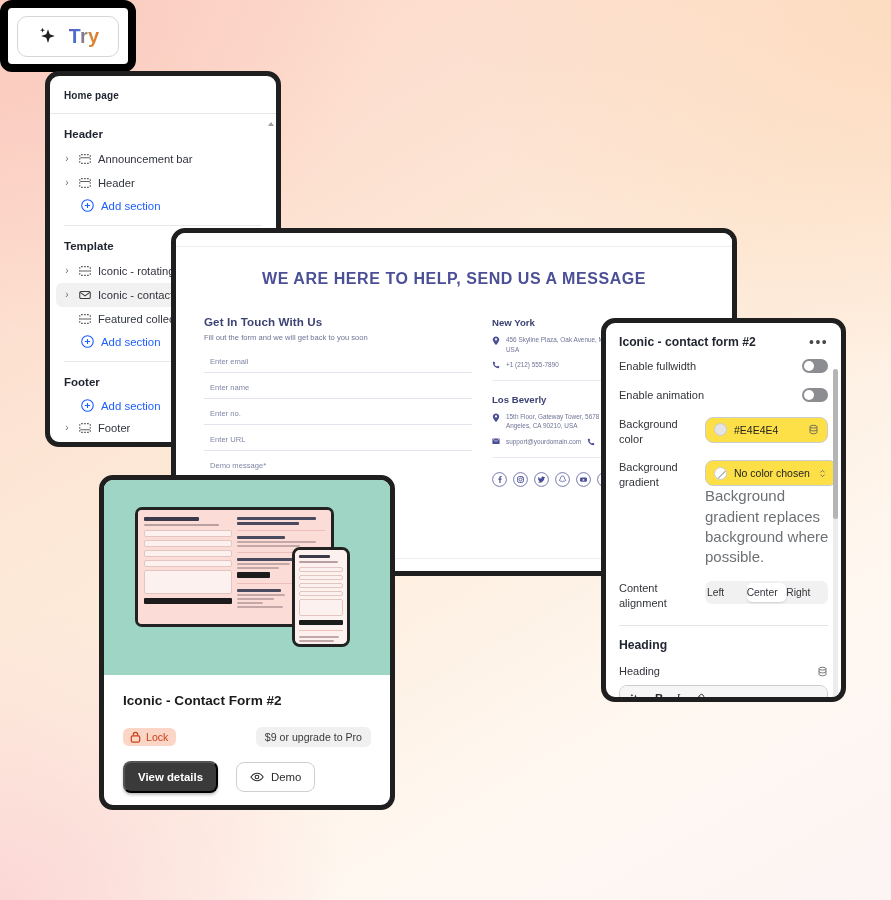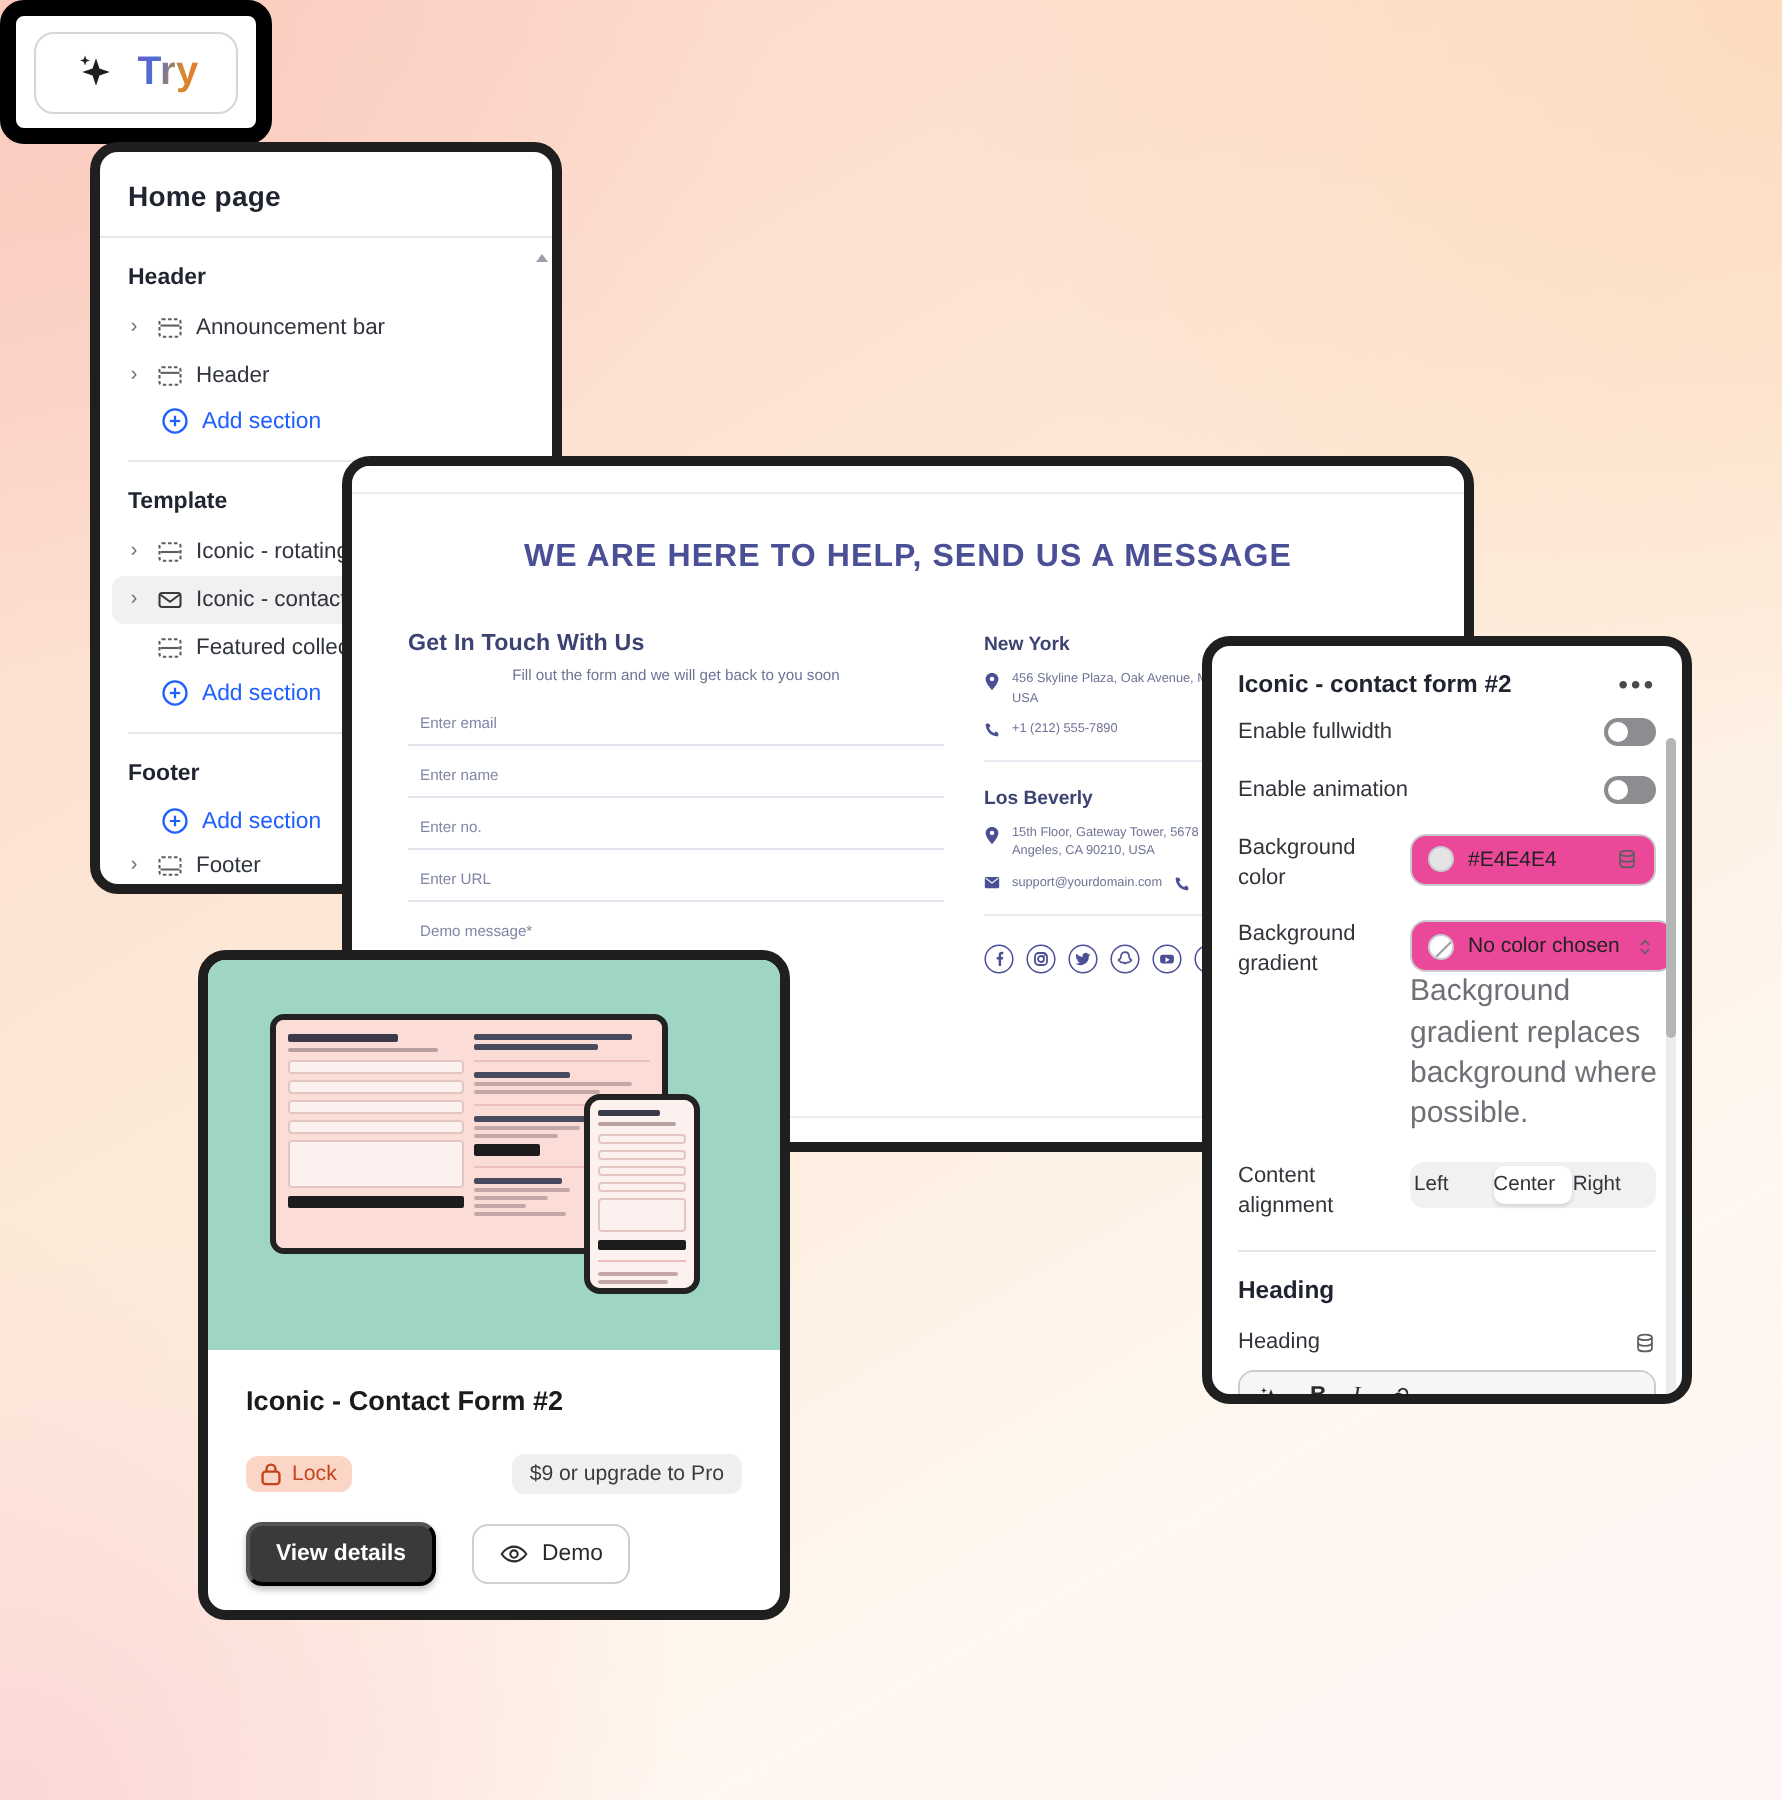--- a/index.html
+++ b/index.html
@@ -21,21 +21,21 @@
   .win {
     position: absolute;
     background: #ffffff;
     border: 5px solid #1f1f1f;
     border-radius: 14px;
     overflow: hidden;
   }
 
   
   #sidebar-win { left: 45px; top: 71px; width: 236px; height: 376px; z-index: 3; }
-  .sb-title { padding: 14px 14px 12px 14px; font-size: 14px; font-weight: 700; color: #1f2430; letter-spacing: .1px; }
+  .sb-title { padding: 14px 14px 12px 14px; font-size: 10px; font-weight: 700; color: #1f2430; letter-spacing: .1px; }
   .sb-div { height: 1px; background: #e7e7e9; margin: 0 0 0 0; }
   .sb-body { position: relative; padding: 9px 0 0 0; }
   .sb-group-title { font-size: 11.5px; font-weight: 700; color: #1f2430; padding: 5px 14px 7px 14px; }
   .sb-row { display: flex; align-items: center; height: 24px; padding: 0 10px 0 12px; gap: 6px; font-size: 11.2px; color: #30343c; white-space: nowrap; }
   .sb-row.sel { background: #f1f1f1; border-radius: 6px; margin: 0 6px; padding-left: 6px; }
   .chev { width: 10px; flex: 0 0 10px; color: #6d7175; font-size: 10px; line-height: 1; text-align: center; }
   .chev.blank { color: transparent; }
   .sb-ic { width: 14px; height: 14px; flex: 0 0 14px; display: block; }
   .sb-add { display: flex; align-items: center; gap: 7px; padding: 4px 10px 4px 31px; font-size: 11.4px; color: #1f5eff; font-weight: 500; }
   .sb-add .plus { width: 13px; height: 13px; flex: 0 0 13px; }
@@ -44,21 +44,21 @@
   .sb-scroll::before { content: ""; position: absolute; top: 0; left: 0; border-left: 3px solid transparent; border-right: 3px solid transparent; border-bottom: 4px solid #9aa0a6; }
 
   
   #preview-win { left: 171px; top: 228px; width: 566px; height: 348px; z-index: 4; }
   .pv-topbar { height: 14px; background: #fff; border-bottom: 1px solid #ededf2; }
   .pv-body { padding: 0; position: relative; height: 100%; background: #fff; }
   .pv-banner { text-align: center; font-size: 16px; font-weight: 700; color: #4b4f96; letter-spacing: .55px; padding: 23px 0 0 0; }
   .pv-cols { display: flex; padding: 27px 34px 0 28px; gap: 20px; }
   .pv-left { width: 268px; }
   .pv-h2 { font-size: 11.6px; font-weight: 700; color: #3c4372; margin-bottom: 5px; letter-spacing: .1px; }
-  .pv-sub { font-size: 7.6px; color: #6f7496; margin-bottom: 11px; text-align: center; }
+  .pv-sub { font-size: 7.6px; color: #6f7496; margin-bottom: 11px; }
   .pv-field { font-size: 7.6px; color: #8186a6; padding: 4px 6px 6px 6px; border-bottom: 1px solid #e3e4ef; margin-bottom: 6px; }
   .pv-field.ta { border-bottom: none; padding-bottom: 0; }
   .pv-right { flex: 1; padding-top: 2px; }
   .pv-city { font-size: 9.6px; font-weight: 700; color: #3c4372; margin-bottom: 7px; }
   .pv-line { display: flex; gap: 6px; align-items: flex-start; margin-bottom: 6px; font-size: 6.4px; color: #6f7496; line-height: 1.5; }
   .pv-line .gi { flex: 0 0 8px; margin-top: 1px; }
   .pv-hr { height: 1px; background: #e8e9f1; margin: 10px 0 13px 0; }
   .pv-social { display: flex; gap: 6px; margin-top: 14px; }
   .pv-social svg { width: 15px; height: 15px; }
   .pv-bottomline { position: absolute; left: 0; right: 0; bottom: 26px; height: 1px; background: #ededf2; }
@@ -69,21 +69,21 @@
   .st-head-title { font-size: 12.2px; font-weight: 700; color: #1f2430; }
   .st-dots { color: #4a4a4a; font-size: 14px; letter-spacing: 1.4px; line-height: 8px; }
   .st-body { padding: 0 13px 10px 13px; position: relative; }
   .st-row { display: flex; align-items: center; justify-content: space-between; gap: 8px; margin-bottom: 14px; }
   .st-row.top { align-items: flex-start; }
   .st-label { font-size: 11px; color: #32343a; line-height: 1.35; }
   .st-label.two { width: 78px; flex: 0 0 78px; }
   .toggle { width: 26px; height: 14px; border-radius: 8px; background: #8b8d91; position: relative; flex: 0 0 26px; }
   .toggle::after { content: ""; position: absolute; left: 2px; top: 2px; width: 10px; height: 10px; border-radius: 50%; background: #fff; }
   .st-ctl { flex: 1; }
-  .picker { display: flex; align-items: center; gap: 7px; border: 1px solid #c9ccd0; border-radius: 8px; height: 26px; padding: 0 8px; background: #ec4899; }
+  .picker { display: flex; align-items: center; gap: 7px; border: 1px solid #c9ccd0; border-radius: 8px; height: 26px; padding: 0 8px; background: #fde047; }
   .swatch { width: 13px; height: 13px; border-radius: 50%; background: #e4e4e4; border: 1px solid #c9ccd0; flex: 0 0 13px; }
   .swatch.none { background: #fff; position: relative; overflow: hidden; }
   .swatch.none::after { content: ""; position: absolute; left: -1px; top: 5px; width: 18px; height: 1px; background: #9aa0a6; transform: rotate(-45deg); }
   .picker-val { font-size: 10.5px; color: #222; flex: 1; white-space: nowrap; }
   .picker-end { width: 11px; height: 11px; flex: 0 0 11px; color: #5c5f62; }
   .hint { font-size: 15px; color: #6d7175; line-height: 1.35; margin-top: 4px; }
   .segbar { display: flex; background: #f1f1f1; border-radius: 7px; padding: 2px; }
   .seg { flex: 1; text-align: left; font-size: 10.3px; color: #32343a; padding: 4px 0; border-radius: 5px; }
   .seg.active { background: #fff; box-shadow: 0 1px 2px rgba(0,0,0,.14); }
   .st-sep { height: 1px; background: #e4e5e7; margin: 14px 0 12px 0; }

